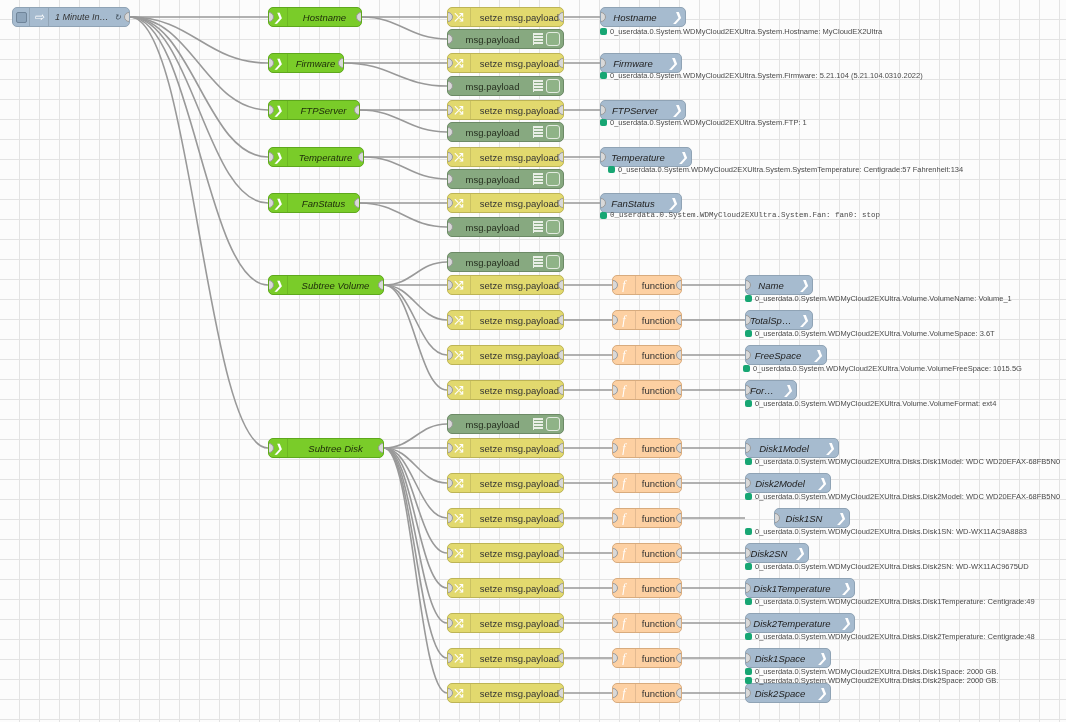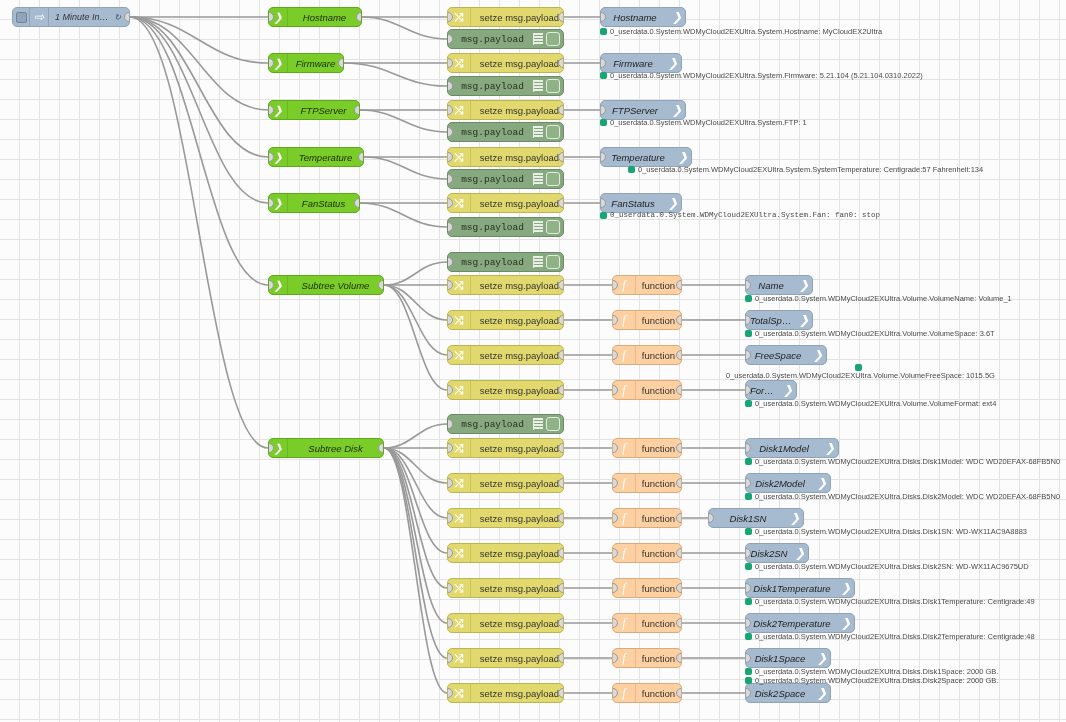--- a/index.html
+++ b/index.html
@@ -154,21 +154,20 @@
   .n-msgpayload {
     background: #87a980;
     border-color: #6c8a66;
   }
   .n-msgpayload .lbl {
     text-align: center;
     font-style: normal;
     color: #26301f;
     padding-right: 30px;
     font-size: 9.5px;
-    font-family: Liberation Mono, monospace;
   }
   .n-msgpayload .lines {
     position: absolute;
     right: 20px; top: 50%;
     transform: translateY(-50%);
     width: 9px; height: 12px;
     background:
       linear-gradient(to bottom,
         #e9efe6 0 2px, transparent 2px 3px,
         #e9efe6 3px 5px, transparent 5px 6px,
@@ -388,21 +387,21 @@
         <div class="ibox">⤮</div>
         <div class="lbl">setze msg.payload</div>
         <div class="port in"></div>
         <div class="port out"></div>
       </div>
       <div class="node n-debug" style="left: 600px; top: 147px; width: 92px; position: absolute;">
         <div class="lbl">Temperature</div>
         <div class="dbgarr">❯</div>
         <div class="port in"></div>
       </div>
-      <div class="status" style="left: 628px; top: 165px;">
+      <div class="status" style="left: 608px; top: 165px;">
         <span class="dot"></span>
         <span>0_userdata.0.System.WDMyCloud2EXUltra.System.SystemTemperature: Centigrade:57 Fahrenheit:134</span>
       </div>
       <div class="node n-green" style="left: 268px; top: 193px; width: 92px; position: absolute;">
         <div class="ibox">❯</div>
         <div class="lbl">FanStatus</div>
         <div class="port in"></div>
         <div class="port out"></div>
       </div>
       <div class="node n-msgpayload" style="left: 447px; top: 217px; width: 117px; position: absolute;">
@@ -490,21 +489,21 @@
         <div class="ibox">f</div>
         <div class="lbl">function</div>
         <div class="port in"></div>
         <div class="port out"></div>
       </div>
       <div class="node n-debug" style="left: 745px; top: 345px; width: 82px; position: absolute;">
         <div class="lbl">FreeSpace</div>
         <div class="dbgarr">❯</div>
         <div class="port in"></div>
       </div>
-      <div class="status" style="left: 726px; top: 364px; flex-direction: column;">
+      <div class="status" style="left: 743px; top: 364px;">
         <span class="dot"></span>
         <span>0_userdata.0.System.WDMyCloud2EXUltra.Volume.VolumeFreeSpace: 1015.5G</span>
       </div>
       <div class="node n-change" style="left: 447px; top: 380px; width: 117px; position: absolute;">
         <div class="ibox">⤮</div>
         <div class="lbl">setze msg.payload</div>
         <div class="port in"></div>
         <div class="port out"></div>
       </div>
       <div class="node n-function" style="left: 612px; top: 380px; width: 70px; position: absolute;">
@@ -581,21 +580,21 @@
         <div class="lbl">setze msg.payload</div>
         <div class="port in"></div>
         <div class="port out"></div>
       </div>
       <div class="node n-function" style="left: 612px; top: 508px; width: 70px; position: absolute;">
         <div class="ibox">f</div>
         <div class="lbl">function</div>
         <div class="port in"></div>
         <div class="port out"></div>
       </div>
-      <div class="node n-debug" style="left: 708px; top: 508px; width: 96px; position: absolute;">
+      <div class="node n-debug" style="left: 774px; top: 508px; width: 76px; position: absolute;">
         <div class="lbl">Disk1SN</div>
         <div class="dbgarr">❯</div>
         <div class="port in"></div>
       </div>
       <div class="status" style="left: 745px; top: 527px;">
         <span class="dot"></span>
         <span>0_userdata.0.System.WDMyCloud2EXUltra.Disks.Disk1SN: WD-WX11AC9A8883</span>
       </div>
       <div class="node n-change" style="left: 447px; top: 543px; width: 117px; position: absolute;">
         <div class="ibox">⤮</div>

